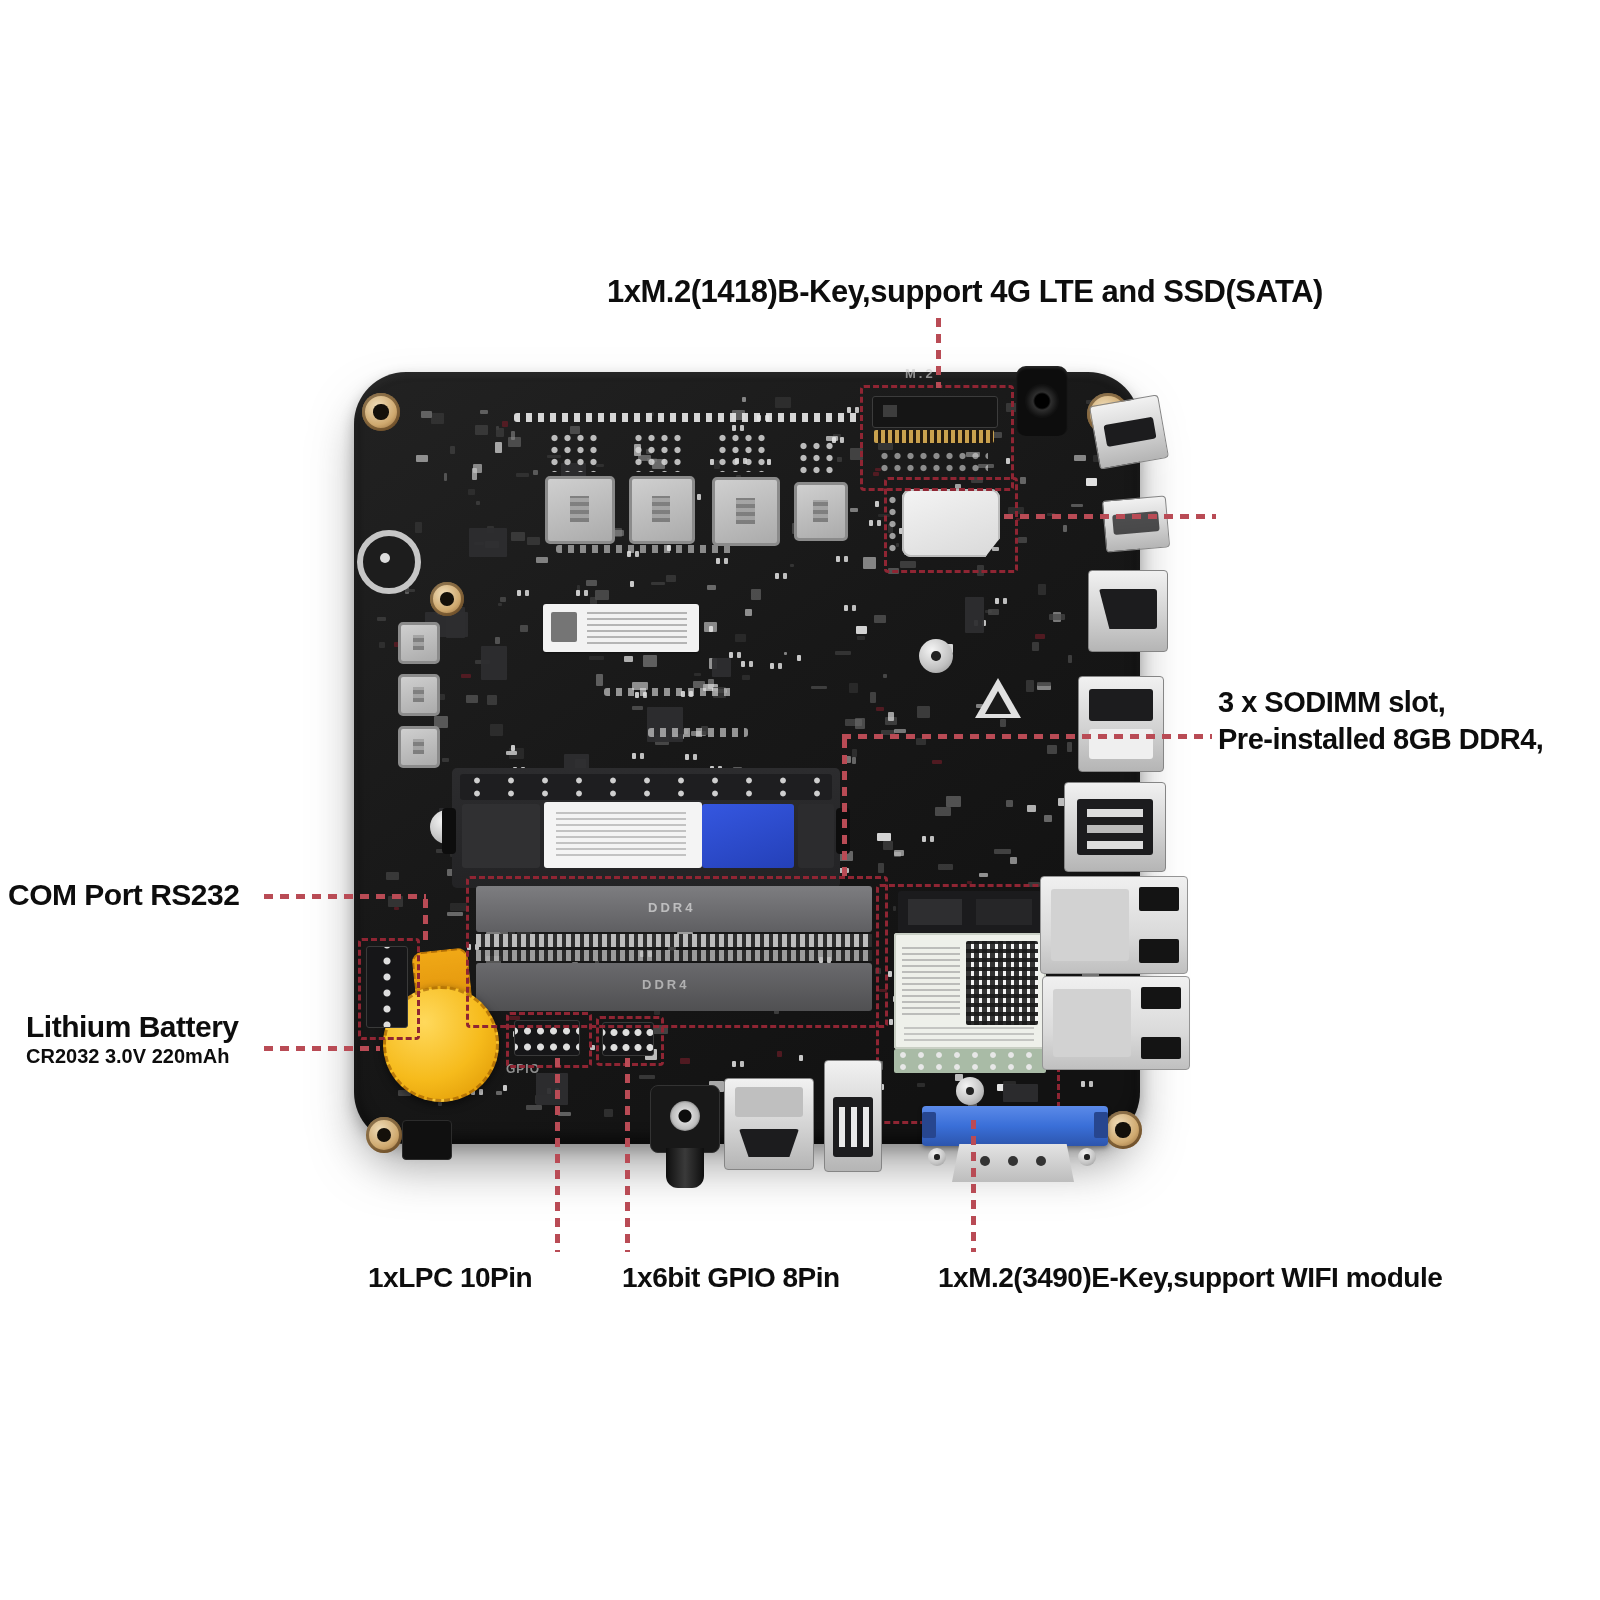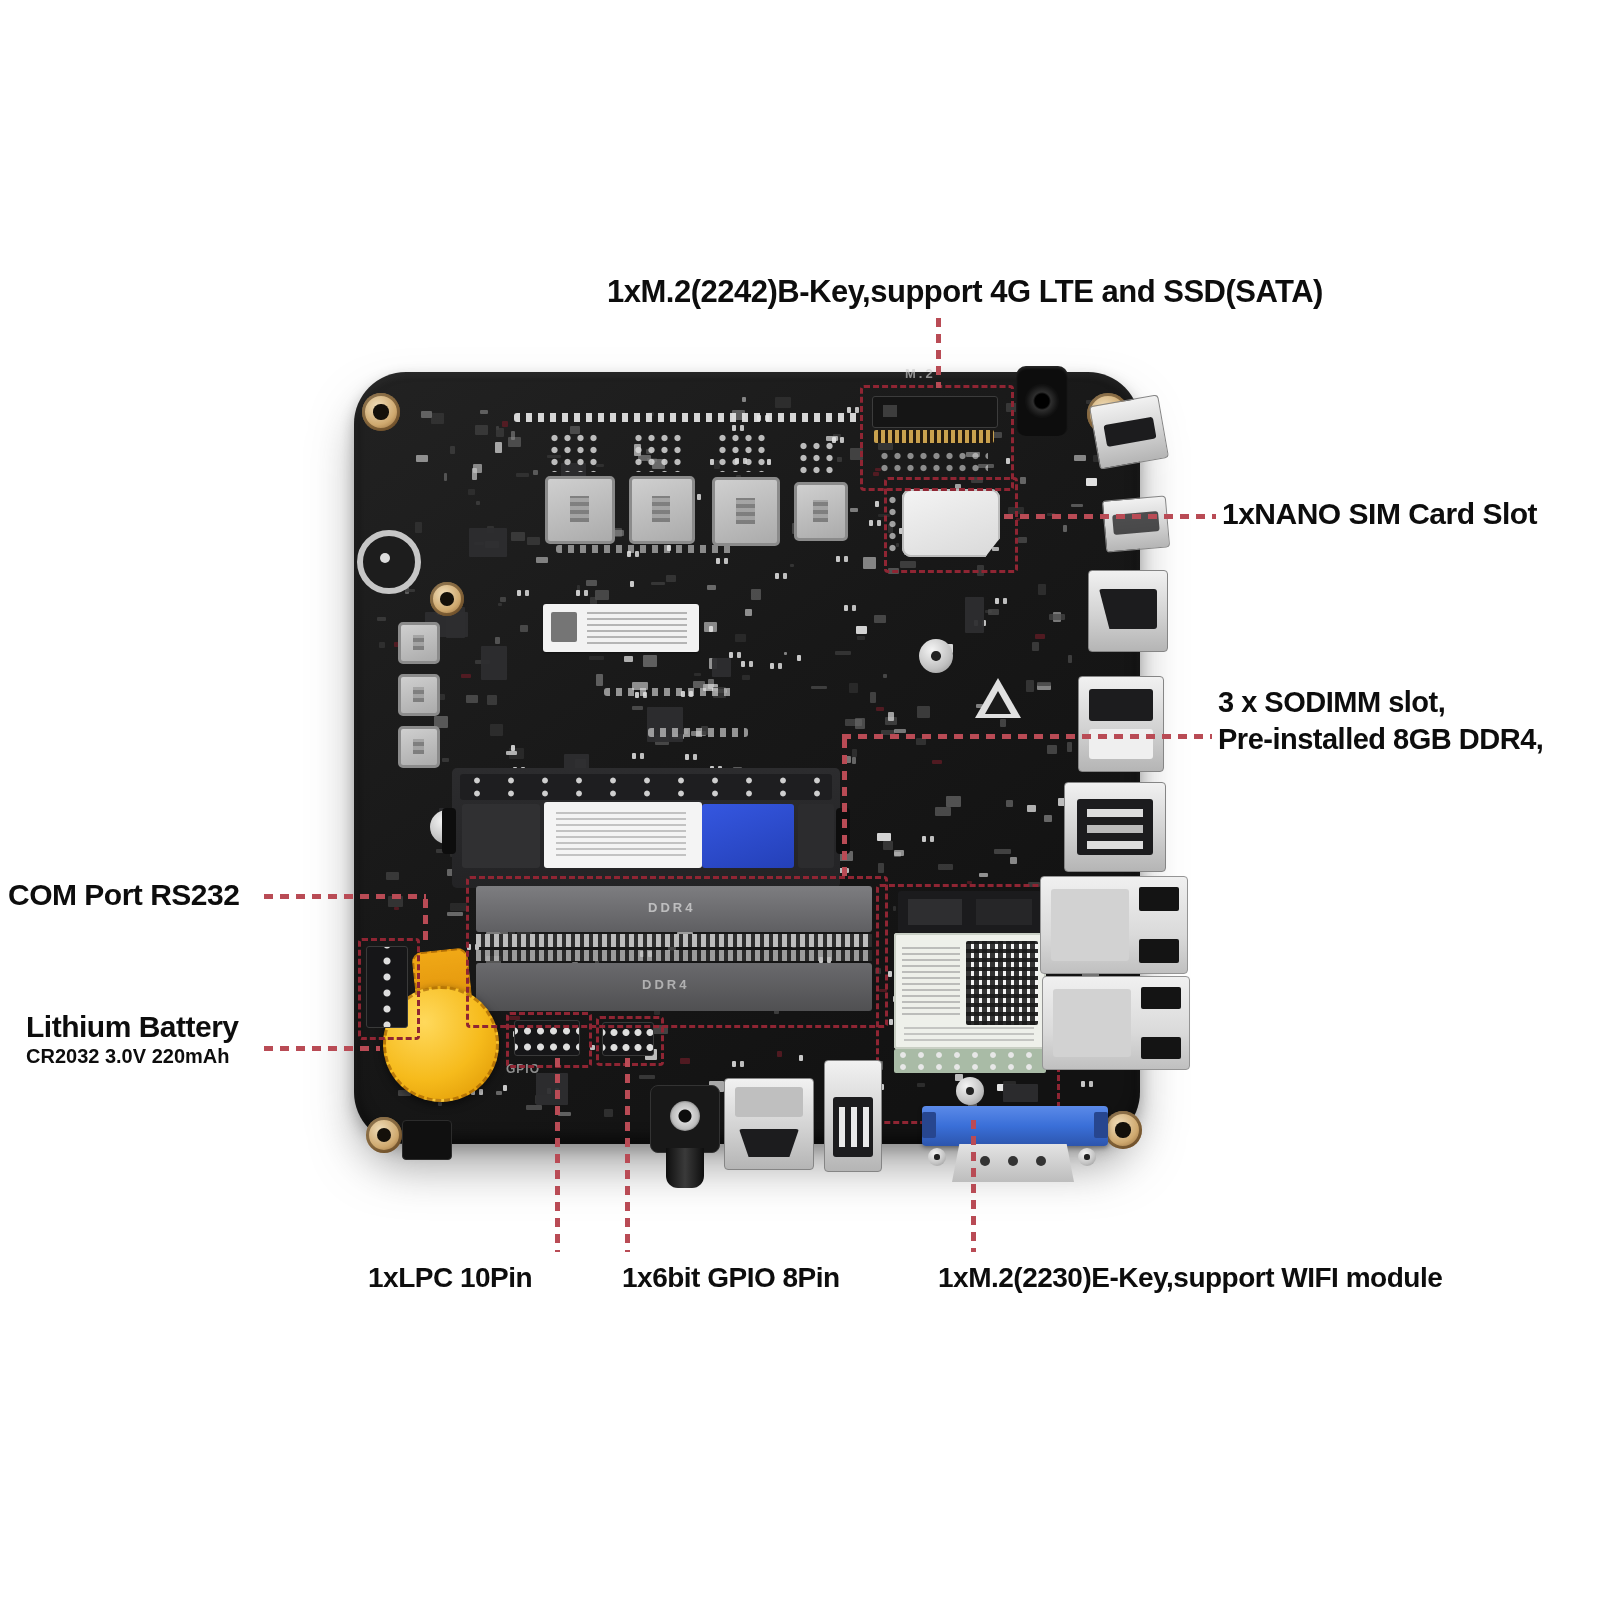--- a/index.html
+++ b/index.html
@@ -771,31 +771,30 @@
   <div class="lead-h" style="left:1004px;top:514px;width:212px;"></div>
   <div class="lead-h" style="left:842px;top:734px;width:370px;"></div>
   <div class="lead-v" style="left:842px;top:739px;height:140px;"></div>
   <div class="lead-h" style="left:264px;top:894px;width:162px;"></div>
   <div class="lead-v" style="left:423px;top:899px;height:42px;"></div>
   <div class="lead-h" style="left:264px;top:1046px;width:116px;"></div>
   <div class="lead-v" style="left:555px;top:1058px;height:194px;"></div>
   <div class="lead-v" style="left:625px;top:1058px;height:194px;"></div>
   <div class="lead-v" style="left:971px;top:1120px;height:132px;"></div>
 
-  <div class="lbl lbl-30" style="left:560px;top:274px;width:810px;text-align:center;font-size:31px;">1xM.2(2242)B-Key,support 4G LTE and SSD(SATA)</div>
-
-  <div class="lbl lbl-30" style="left:1222px;top:497px;">1xNANO SIM Card Slot</div>
+  <div class="lbl lbl-30" style="left:560px;top:274px;width:810px;text-align:center;font-size:31px;">1xM.2(1418)B-Key,support 4G LTE and SSD(SATA)</div>
+
 
   <div class="lbl lbl-29" style="left:1218px;top:684px;">
     <div>3 x SODIMM slot,</div>
     <div>Pre-installed 8GB DDR4,</div>
   </div>
 
   <div class="lbl lbl-30" style="left:8px;top:878px;">COM Port RS232</div>
 
   <div class="lbl lbl-30" style="left:26px;top:1010px;">Lithium Battery</div>
   <div class="lbl lbl-20" style="left:26px;top:1045px;">CR2032 3.0V 220mAh</div>
 
   <div class="lbl lbl-28" style="left:368px;top:1262px;">1xLPC 10Pin</div>
   <div class="lbl lbl-28" style="left:622px;top:1262px;">1x6bit GPIO 8Pin</div>
-  <div class="lbl lbl-28" style="left:938px;top:1262px;">1xM.2(2230)E-Key,support WIFI module</div>
+  <div class="lbl lbl-28" style="left:938px;top:1262px;">1xM.2(3490)E-Key,support WIFI module</div>
 
 </div>
 
 </body></html>

